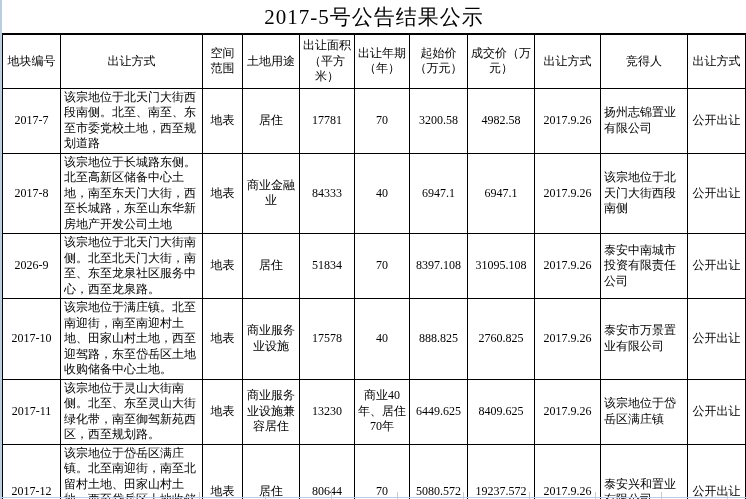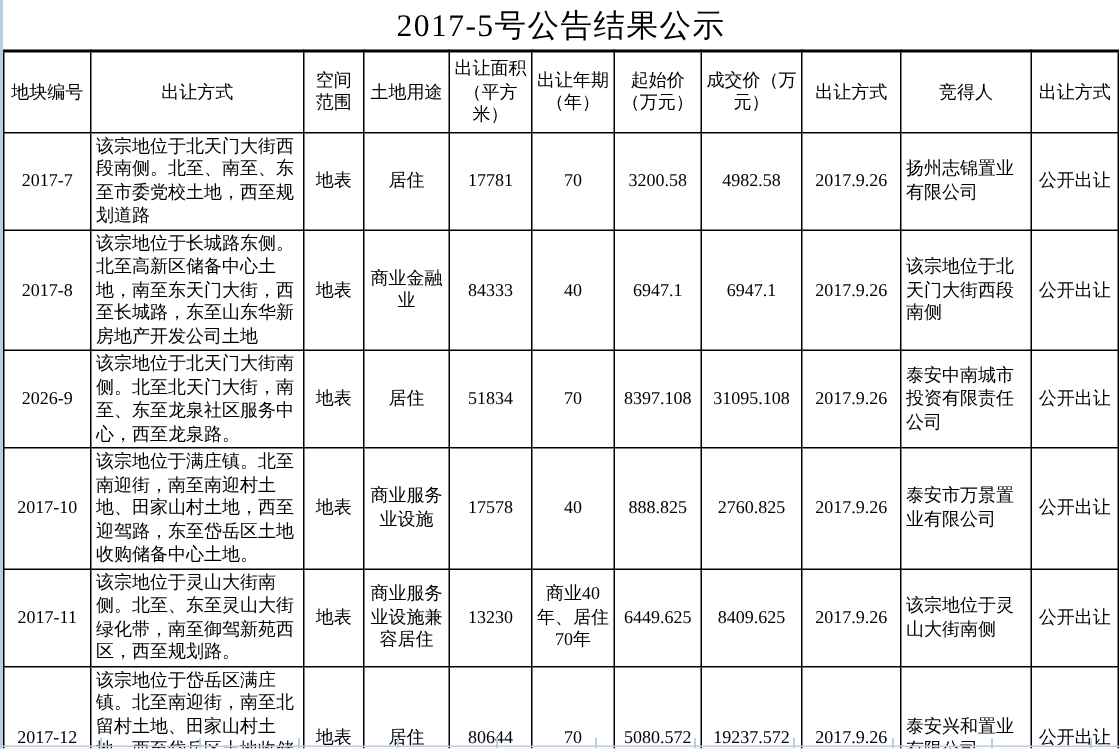--- a/index.html
+++ b/index.html
@@ -175,21 +175,21 @@
         <tr>
           <td class="col-id">2017-11</td>
           <td class="col-location">该宗地位于灵山大街南侧。北至、东至灵山大街绿化带，南至御驾新苑西区，西至规划路。</td>
           <td class="col-scope">地表</td>
           <td class="col-use">商业服务业设施兼容居住</td>
           <td class="col-area">13230</td>
           <td class="col-years">商业40年、居住70年</td>
           <td class="col-start_price">6449.625</td>
           <td class="col-deal_price">8409.625</td>
           <td class="col-deal_date">2017.9.26</td>
-          <td class="col-winner">该宗地位于灵山大街南侧</td>
+          <td class="col-winner">该宗地位于岱岳区满庄镇</td>
           <td class="col-method">公开出让</td>
         </tr>
         <tr>
           <td class="col-id">2017-12</td>
           <td class="col-location">该宗地位于岱岳区满庄镇。北至南迎街，南至北留村土地、田家山村土地，西至岱岳区土地收储中心土地，东至北留村土地。</td>
           <td class="col-scope">地表</td>
           <td class="col-use">居住</td>
           <td class="col-area">80644</td>
           <td class="col-years">70</td>
           <td class="col-start_price">5080.572</td>

